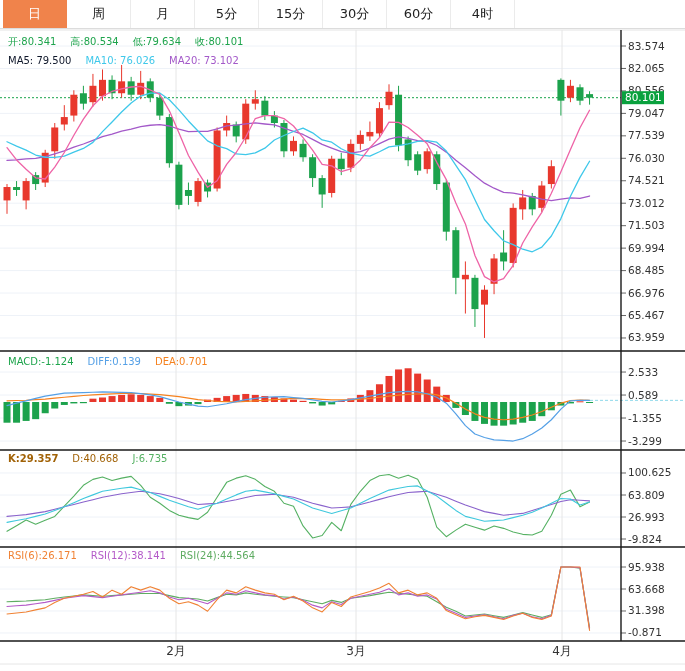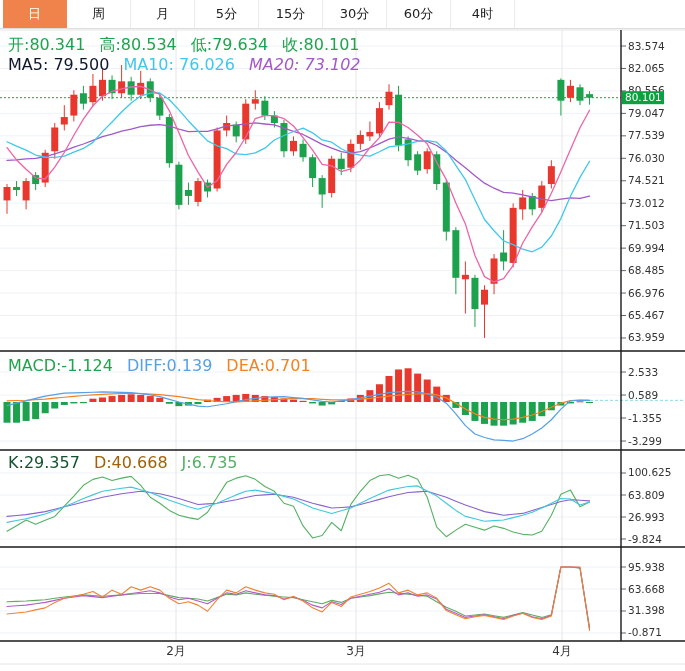--- a/index.html
+++ b/index.html
@@ -5,31 +5,31 @@
   html,body{margin:0;padding:0;background:#fff;}
   .app{position:relative;width:685px;height:671px;background:#fff;overflow:hidden;
        font-family:"DejaVu Sans","Liberation Sans",sans-serif;}
   
   .tabbar{position:absolute;left:0;top:0;width:685px;height:29px;display:flex;
           border-bottom:1px solid #dcdcdc;background:#fff;box-sizing:border-box;padding-left:3px;}
   .tab{width:63px;height:28px;line-height:28px;text-align:center;font-size:13px;color:#222;
        border-right:1px solid #ebebeb;cursor:pointer;flex:none;}
   .tab.active{background:#f0834b;color:#fff;border-right-color:#f0834b;}
   
-  .row{position:absolute;left:8px;font-size:16px;white-space:nowrap;z-index:3;}
+  .row{position:absolute;left:8px;font-size:10px;white-space:nowrap;z-index:3;}
   .row span{margin-right:14px;}
   .ohlc-row{top:35px;}
   .ohlc-row span{color:#1ea44c;}
   .ma-row{top:55px;}
   .macd-row{top:356px;text-align:right;}
   .kdj-row{top:453px;}
   .rsi-row{top:550px;}
-  .c-ma5{color:#0f172a;} .c-ma10{color:#3fc8ea;text-align:right;} .c-ma20{color:#a359c9;font-style:italic;}
+  .c-ma5{color:#0f172a;} .c-ma10{color:#3fc8ea;text-align:right;} .c-ma20{color:#a359c9;}
   .c-macd{color:#1ea44c;} .c-diff{color:#55a0e6;} .c-dea{color:#f5821f;}
-  .c-k{color:#14532d;} .c-d{color:#a16207;} .c-j{color:#55b163;}
+  .c-k{color:#a16207;font-weight:bold;} .c-d{color:#a16207;} .c-j{color:#55b163;}
   .c-rsi6{color:#f08234;} .c-rsi12{color:#b45bc8;} .c-rsi24{color:#5fac62;}
   svg{position:absolute;left:0;top:29px;}
 </style>
 </head>
 <body>
 
 <div class="app">
   <div class="tabbar" id="tabbar">
       <div class="tab active">日</div>
       <div class="tab">周</div>
@@ -342,13 +342,16 @@
   </div>
   <div class="row ma-row">
     <span class="c-ma5">MA5: 79.500</span><span class="c-ma10">MA10: 76.026</span><span class="c-ma20">MA20: 73.102</span>
   </div>
   <div class="row macd-row">
     <span class="c-macd">MACD:-1.124</span><span class="c-diff">DIFF:0.139</span><span class="c-dea">DEA:0.701</span>
   </div>
   <div class="row kdj-row">
     <span class="c-k">K:29.357</span><span class="c-d">D:40.668</span><span class="c-j">J:6.735</span>
   </div>
+  <div class="row rsi-row">
+    <span class="c-rsi6">RSI(6):26.171</span><span class="c-rsi12">RSI(12):38.141</span><span class="c-rsi24">RSI(24):44.564</span>
+  </div>
 </div>
 
 </body></html>

